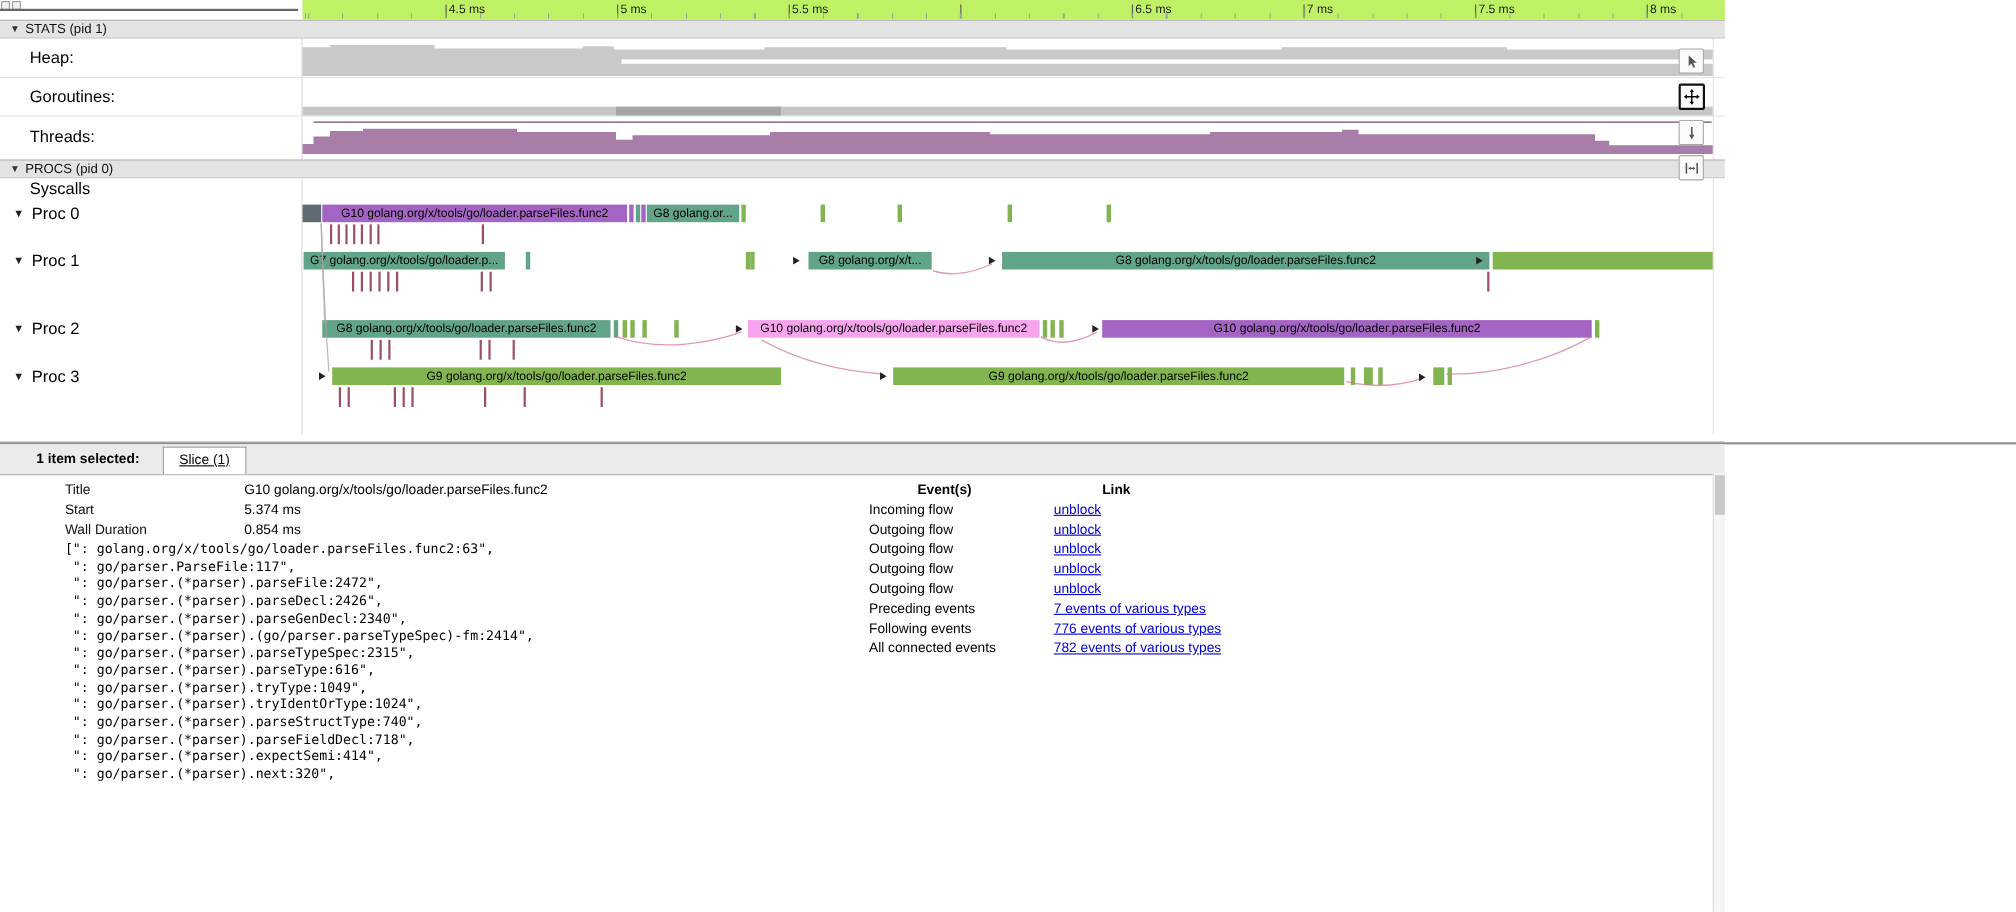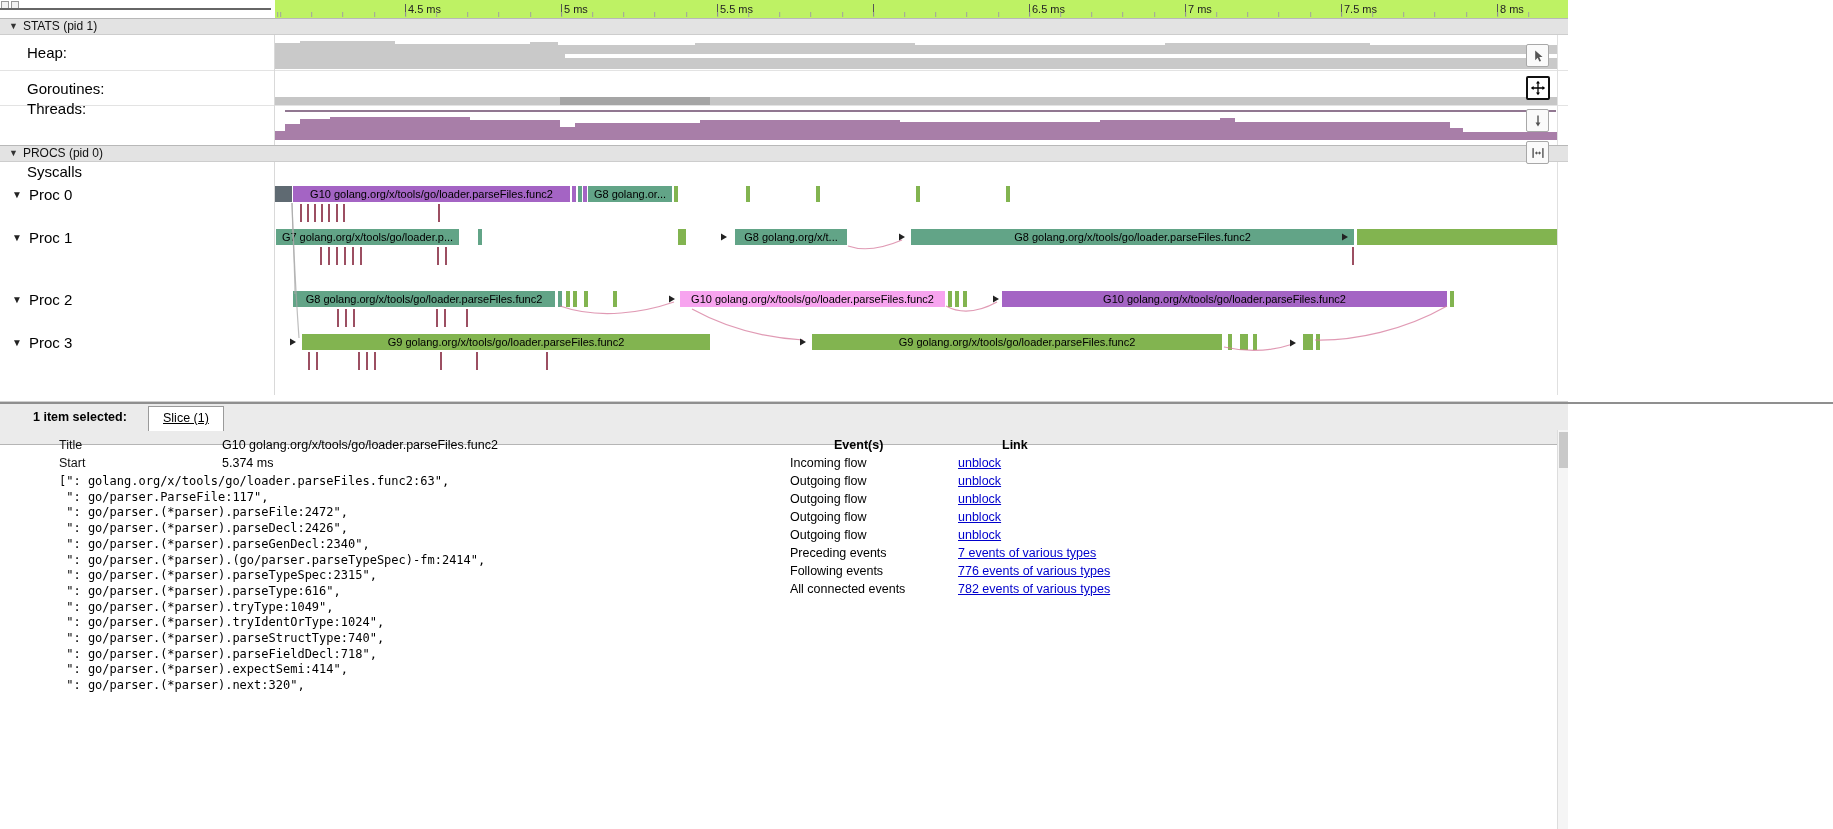--- a/index.html
+++ b/index.html
@@ -44,21 +44,21 @@
   .evtick { position:absolute; width:2px; height:18px; z-index:2; }
 
   .toolbar { position:absolute; left:1526px; top:28px; z-index:6; }
   .tool-btn { position:absolute; left:0; width:23px; height:23px; background:#fafafa; border:1px solid #a8a8a8;
       border-radius:2px; display:flex; align-items:center; justify-content:center; color:#555; cursor:pointer; }
   .tool-btn svg { fill:currentColor; }
   .tool-btn.active { border:2px solid #111; color:#000; background:#fff; width:24px; height:24px; }
 
   
   .bottom { position:absolute; left:0; top:402px; width:1833px; height:427px; background:#fff; border-top:2px solid #8f8f8f; }
-  .tabstrip { position:absolute; left:0; top:0; width:1568px; height:41px; background:#ebebeb; border-bottom:1px solid #b5b5b5; }
+  .tabstrip { position:absolute; left:0; top:0; width:1568px; height:28px; background:#ebebeb; border-bottom:1px solid #b5b5b5; }
   .selected-label { position:absolute; left:33px; top:0; line-height:26px; font-size:12.5px; font-weight:bold; color:#000; }
   .tab { position:absolute; left:148px; top:2px; height:25px; padding:0 14px; background:#fff; border:1px solid #9a9a9a;
       border-bottom:none; font-size:12.5px; line-height:23px; color:#000; z-index:2; cursor:pointer;text-decoration:underline; }
 
   .details { position:absolute; left:0; top:26px; right:0; bottom:0; }
   .fields { position:absolute; left:15px; top:6px;margin-left:44px; }
   .field-row { display:flex; min-height:18px; }
   .field-label { width:163px; flex-shrink:0; font-size:12.5px; color:#111; line-height:18px; }
   .field-value { font-size:12.5px; color:#000; line-height:18px; }
   .field-value.mono { font-family:"DejaVu Sans Mono", monospace; font-size:12px; line-height:15.7px; white-space:pre; padding-top:2px; }
@@ -165,21 +165,21 @@
       <div class="tool-btn" style="top:113px">
         <svg viewBox="0 0 20 20" width="14" height="14">
             <rect x="2" y="3" width="2" height="14"></rect>
             <rect x="16" y="3" width="2" height="14"></rect>
             <path d="M5.5 10 L8.5 7.5 V9.2 H11.5 V7.5 L14.5 10 L11.5 12.5 V10.8 H8.5 V12.5 Z"></path>
           </svg>
       </div>
     </div>
   <div class="stat-label" style="top: 44px;">Heap:</div>
       <div class="stat-label" style="top: 80px;">Goroutines:</div>
-      <div class="stat-label" style="top: 100px;">Threads:</div>
+      <div class="stat-label" style="top: 116px;">Threads:</div>
       <div class="syscalls-label" style="top: 163px;">Syscalls</div>
       <div class="proc-label" style="top: 186px;">
         <span class="tri">▼</span>
         <span>Proc 0</span>
       </div>
       <div class="slice" style="left: 275px; top: 186px; width: 17px; background: rgb(95, 106, 114);"></div>
       <div class="slice" style="left: 293px; top: 186px; width: 277px; background: rgb(164, 100, 196);">G10 golang.org/x/tools/go/loader.parseFiles.func2</div>
       <div class="slice" style="left: 572px; top: 186px; width: 4px; background: rgb(164, 100, 196);"></div>
       <div class="slice" style="left: 578px; top: 186px; width: 3px; background: rgb(98, 164, 135);"></div>
       <div class="slice" style="left: 583px; top: 186px; width: 3px; background: rgb(164, 100, 196);"></div>
@@ -269,20 +269,24 @@
       <div class="fields" id="fields">
           <div class="field-row">
             <div class="field-label">Title</div>
             <div class="field-value">G10 golang.org/x/tools/go/loader.parseFiles.func2</div>
           </div>
           <div class="field-row">
             <div class="field-label">Start</div>
             <div class="field-value">5.374 ms</div>
           </div>
           <div class="field-row">
+            <div class="field-label">Wall Duration</div>
+            <div class="field-value">0.854 ms</div>
+          </div>
+          <div class="field-row">
             <div class="field-value mono">[": golang.org/x/tools/go/loader.parseFiles.func2:63",
  ": go/parser.ParseFile:117",
  ": go/parser.(*parser).parseFile:2472",
  ": go/parser.(*parser).parseDecl:2426",
  ": go/parser.(*parser).parseGenDecl:2340",
  ": go/parser.(*parser).(go/parser.parseTypeSpec)-fm:2414",
  ": go/parser.(*parser).parseTypeSpec:2315",
  ": go/parser.(*parser).parseType:616",
  ": go/parser.(*parser).tryType:1049",
  ": go/parser.(*parser).tryIdentOrType:1024",

